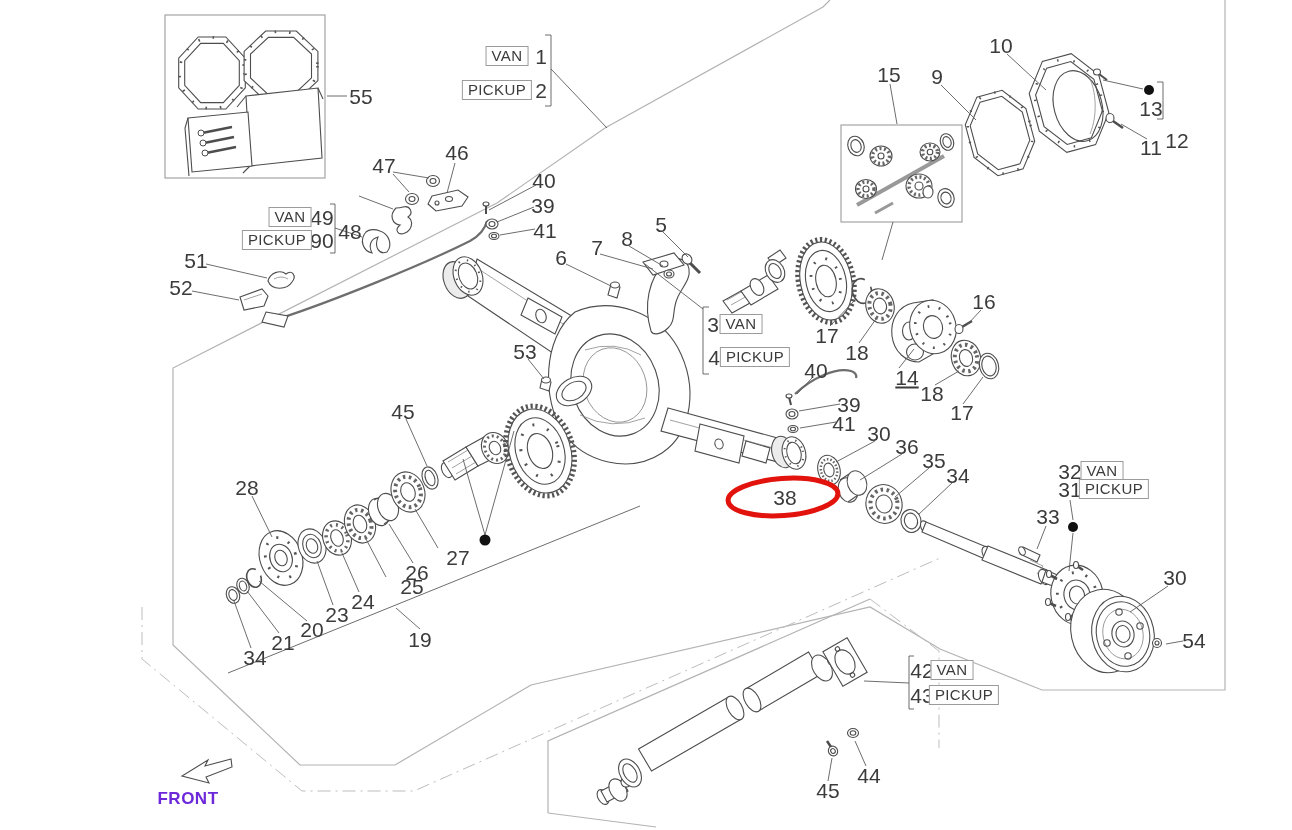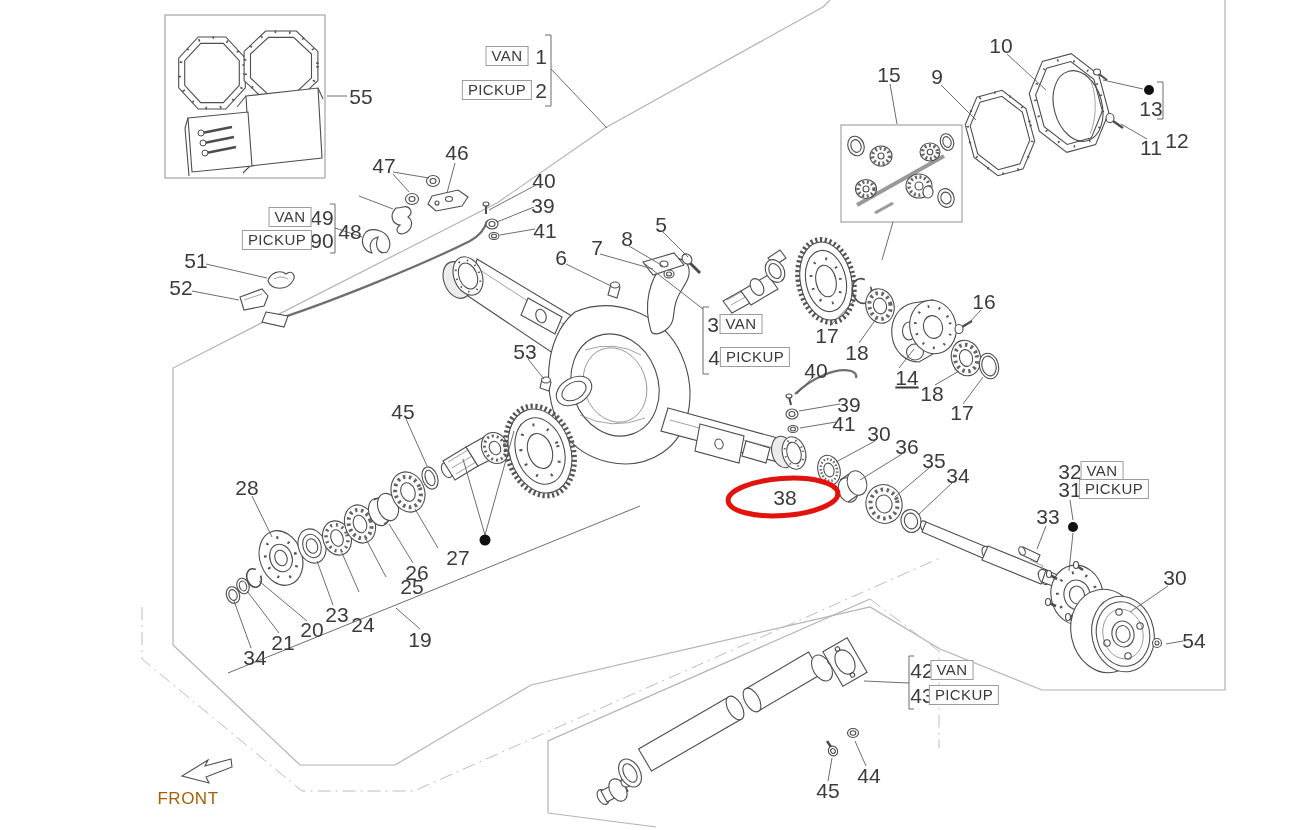--- a/index.html
+++ b/index.html
@@ -5,22 +5,22 @@
   html,body{margin:0;padding:0;background:#fff;}
   .stage{position:relative;width:1292px;height:830px;background:#fff;overflow:hidden;
          font-family:"Liberation Sans", sans-serif;}
   .stage svg{position:absolute;left:0;top:0;}
   .layer{position:absolute;left:0;top:0;width:100%;height:100%;}
   .callout{position:absolute;transform:translate(-50%,-50%);font-size:21px;color:#3b3b3b;
            white-space:nowrap;line-height:1;}
   .badge{position:absolute;transform:translate(-50%,-50%);font-size:15px;color:#3b3b3b;
          border:1px solid #9b9b9b;background:#fff;padding:1px 5px;line-height:16px;
          white-space:nowrap;letter-spacing:.4px;}
-  .front{position:absolute;transform:translate(-50%,-50%);font-size:17px;color:#a16207;
-         letter-spacing:.5px;}
+  .front{position:absolute;transform:translate(-50%,-50%);font-size:17px;color:#6d28d9;
+         letter-spacing:.5px;font-weight:bold;}
   
   .pf{fill:#fff;stroke:#4d4d4d;stroke-width:1.1;}
   .pe{fill:#ececec;stroke:#4d4d4d;stroke-width:1.1;}
   .pl{fill:none;stroke:#4d4d4d;stroke-width:1.1;}
   .th{fill:none;stroke:#8a8a8a;stroke-width:.8;}
   .ld{fill:none;stroke:#5c5c5c;stroke-width:.9;}
   .fr{fill:none;stroke:#b3b3b3;stroke-width:1.2;}
   .dd{fill:none;stroke:#bdbdbd;stroke-width:1;stroke-dasharray:13 5 2 5;}
   .bx{fill:none;stroke:#9c9c9c;stroke-width:1.1;}
   .hose{fill:none;stroke:#6e6e6e;stroke-width:2.2;}
@@ -580,21 +580,21 @@
       <div class="callout" style="left: 879px; top: 433px;">30</div>
       <div class="callout" style="left: 907px; top: 446px;">36</div>
       <div class="callout" style="left: 934px; top: 460px;">35</div>
       <div class="callout" style="left: 958px; top: 475px;">34</div>
       <div class="callout" style="left: 785px; top: 497px;">38</div>
       <div class="callout" style="left: 403px; top: 411px;">45</div>
       <div class="callout" style="left: 247px; top: 487px;">28</div>
       <div class="callout" style="left: 458px; top: 557px;">27</div>
       <div class="callout" style="left: 417px; top: 572px;">26</div>
       <div class="callout" style="left: 412px; top: 586px;">25</div>
-      <div class="callout" style="left: 363px; top: 601px; margin-top: 23px;">24</div>
+      <div class="callout" style="left: 363px; top: 601px;">24</div>
       <div class="callout" style="left: 337px; top: 614px;">23</div>
       <div class="callout" style="left: 312px; top: 629px;">20</div>
       <div class="callout" style="left: 283px; top: 642px;">21</div>
       <div class="callout" style="left: 255px; top: 657px;">34</div>
       <div class="callout" style="left: 420px; top: 639px;">19</div>
       <div class="callout" style="left: 1048px; top: 516px;">33</div>
       <div class="callout" style="left: 1175px; top: 577px;">30</div>
       <div class="callout" style="left: 1194px; top: 640px;">54</div>
       <div class="callout" style="left: 922px; top: 670px;">42</div>
       <div class="callout" style="left: 922px; top: 695px;">43</div>

